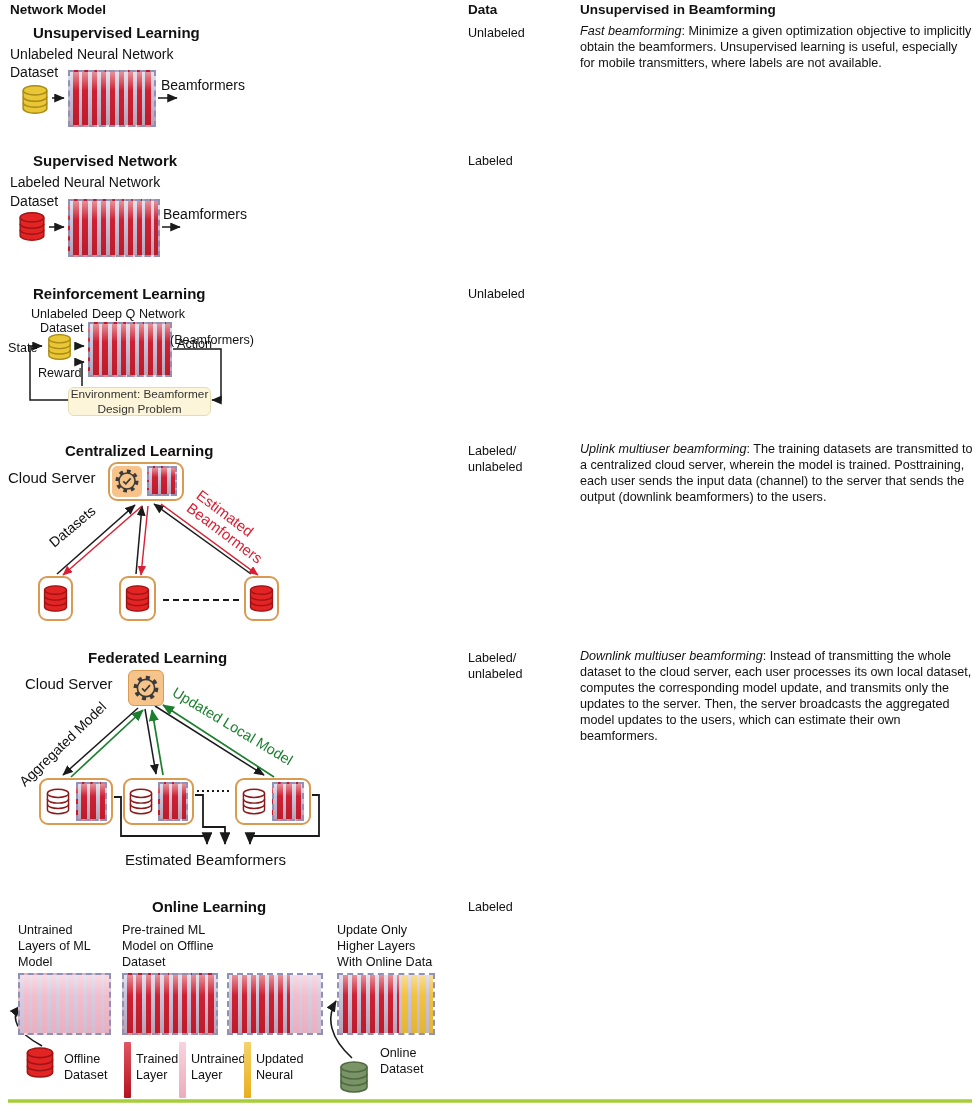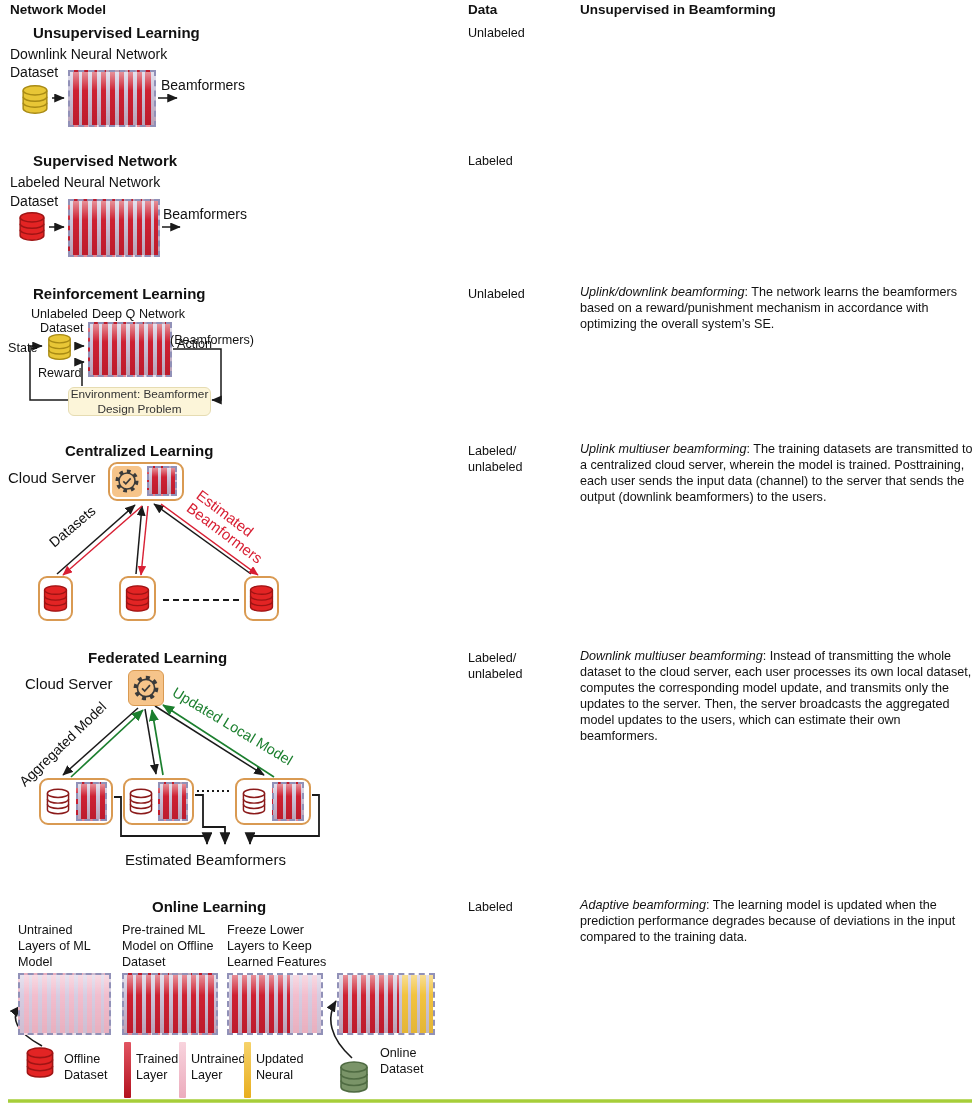--- a/index.html
+++ b/index.html
@@ -96,28 +96,29 @@
     <path d="M352 1058 C330 1038 326 1018 336 1001" stroke="#1a1a1a" stroke-width="1.6" fill="none" marker-end="url(#ab)"></path>
 
     <line x1="8" y1="1101" x2="972" y2="1101" stroke="#a6ce39" stroke-width="3.5"></line>
   </svg>
 
   <div class="abs hdr z2" style="left:10px;top:2px">Network Model</div>
   <div class="abs hdr z2" style="left:468px;top:2px">Data</div>
   <div class="abs hdr z2" style="left:580px;top:2px">Unsupervised in Beamforming</div>
 
   <div class="abs t z2" style="left:33px;top:24px">Unsupervised Learning</div>
-  <div class="abs l z2" style="left:10px;top:46px">Downlink Neural Network</div>
+  <div class="abs l z2" style="left:10px;top:46px">Unlabeled Neural Network</div>
   <div class="abs l z2" style="left:10px;top:64px">Dataset</div>
   <svg class="abs z2" style="left:20px;top:84px;width:30px;height:31px">
       <use href="#db" fill="#e8c636" stroke="#a88a14" stroke-width="1.6"></use>
     </svg>
   <div class="abs nn nn-red z2" style="left:68px;top:70px;width:88px;height:57px"></div>
   <div class="abs l z2" style="left:161px;top:77px">Beamformers</div>
   <div class="abs d pre z2" style="left:468px;top:25px">Unlabeled</div>
+  <p class="abs app z2" style="left:580px;top:24px"><i>Fast beamforming</i><span>: Minimize a given optimization objective to implicitly obtain the beamformers. Unsupervised learning is useful, especially for mobile transmitters, where labels are not available.</span></p>
 
   <div class="abs t z2" style="left:33px;top:152px">Supervised Network</div>
   <div class="abs l z2" style="left:10px;top:174px">Labeled Neural Network</div>
   <div class="abs l z2" style="left:10px;top:193px">Dataset</div>
   <svg class="abs z2" style="left:17px;top:211px;width:30px;height:31px">
       <use href="#db" fill="#e32424" stroke="#9e1414" stroke-width="1.6"></use>
     </svg>
   <div class="abs nn nn-red z2" style="left:68px;top:199px;width:92px;height:58px"></div>
   <div class="abs l z2" style="left:163px;top:206px">Beamformers</div>
   <div class="abs d pre z2" style="left:468px;top:153px">Labeled</div>
@@ -130,21 +131,20 @@
   <svg class="abs z2" style="left:46px;top:333px;width:27px;height:28px">
       <use href="#db" fill="#e8c636" stroke="#a88a14" stroke-width="1.6"></use>
     </svg>
   <div class="abs nn nn-red z2" style="left:88px;top:322px;width:84px;height:55px"></div>
   <div class="abs s z2" style="left:177px;top:336px">Action</div>
   <div class="abs s z2" style="left:170px;top:332px">(Beamformers)</div>
   <div class="abs s z2" style="left:38px;top:365px">Reward</div>
   <div class="abs envbox pre z2" style="left:68px;top:387px;width:141px;height:27px">Environment: Beamformer
 Design Problem</div>
   <div class="abs d pre z2" style="left:468px;top:286px">Unlabeled</div>
-  <p class="abs app z2" style="left:580px;top:285px"><i>Uplink/downlink beamforming</i><span>: The network learns the beamformers based on a reward/punishment mechanism in accordance with optimizing the overall system’s SE.</span></p>
 
   <div class="abs t z2" style="left:65px;top:442px">Centralized Learning</div>
   <div class="abs z2" style="left:8px;top:469px;font-size:15px">Cloud Server</div>
   <div class="abs node z2" style="left:108px;top:462px;width:76px;height:39px"></div>
   <div class="abs z2" style="left:112px;top:466px;width:30px;height:31px;background:#f6c48a;border-radius:5px"></div>
   <svg class="abs z2" style="left:114px;top:468px;width:26px;height:26px">
       <use href="#gear"></use>
     </svg>
   <div class="abs nn nn-red z2" style="left:147px;top:466px;width:30px;height:30px"></div>
   <div class="abs rot z2" style="left:46px;top:538px;font-size:14px;transform:rotate(-40deg)">Datasets</div>
@@ -195,23 +195,23 @@
 unlabeled</div>
   <p class="abs app z2" style="left:580px;top:649px"><i>Downlink multiuser beamforming</i><span>: Instead of transmitting the whole dataset to the cloud server, each user processes its own local dataset, computes the corresponding model update, and transmits only the updates to the server. Then, the server broadcasts the aggregated model updates to the users, which can estimate their own beamformers.</span></p>
 
   <div class="abs t z2" style="left:152px;top:898px">Online Learning</div>
   <div class="abs s pre z2" style="left:18px;top:922px">Untrained
 Layers of ML
 Model</div>
   <div class="abs s pre z2" style="left:122px;top:922px">Pre-trained ML
 Model on Offline
 Dataset</div>
-  <div class="abs s pre z2" style="left:227px;top:922px">Freeze Lower
-Layers to Keep
-Learned Features</div>
+  <div class="abs s pre z2" style="left:337px;top:922px">Update Only
+Higher Layers
+With Online Data</div>
 
   <div class="abs nn nn-pink z2" style="left:18px;top:973px;width:93px;height:62px"></div>
   <div class="abs nn nn-red z2" style="left:122px;top:973px;width:96px;height:62px"></div>
   <div class="abs nn split z2" style="left:227px;top:973px;width:96px;height:62px">
     <div class="nn-red" style="width:66%"></div>
     <div class="nn-pink" style="width:34%"></div>
   </div>
   <div class="abs nn split z2" style="left:337px;top:973px;width:98px;height:62px">
     <div class="nn-red" style="width:64%"></div>
     <div class="nn-yellow" style="width:36%"></div>
@@ -231,15 +231,14 @@
   <div class="abs bar z2" style="left:244px;top:1042px;height:56px;background:linear-gradient(180deg,#f6d26a,#e8ae1e)"></div>
   <div class="abs s pre z2" style="left:256px;top:1051px">Updated
 Neural</div>
   <svg class="abs z2" style="left:336px;top:1060px;width:36px;height:34px">
       <use href="#db" fill="#7a9468" stroke="#4f6b42" stroke-width="1.6"></use>
     </svg>
   <div class="abs s pre z2" style="left:380px;top:1045px">Online
 Dataset</div>
 
   <div class="abs d pre z2" style="left:468px;top:899px">Labeled</div>
-  <p class="abs app z2" style="left:580px;top:898px"><i>Adaptive beamforming</i><span>: The learning model is updated when the prediction performance degrades because of deviations in the input compared to the training data.</span></p>
 
 </div>
 
 </body></html>

